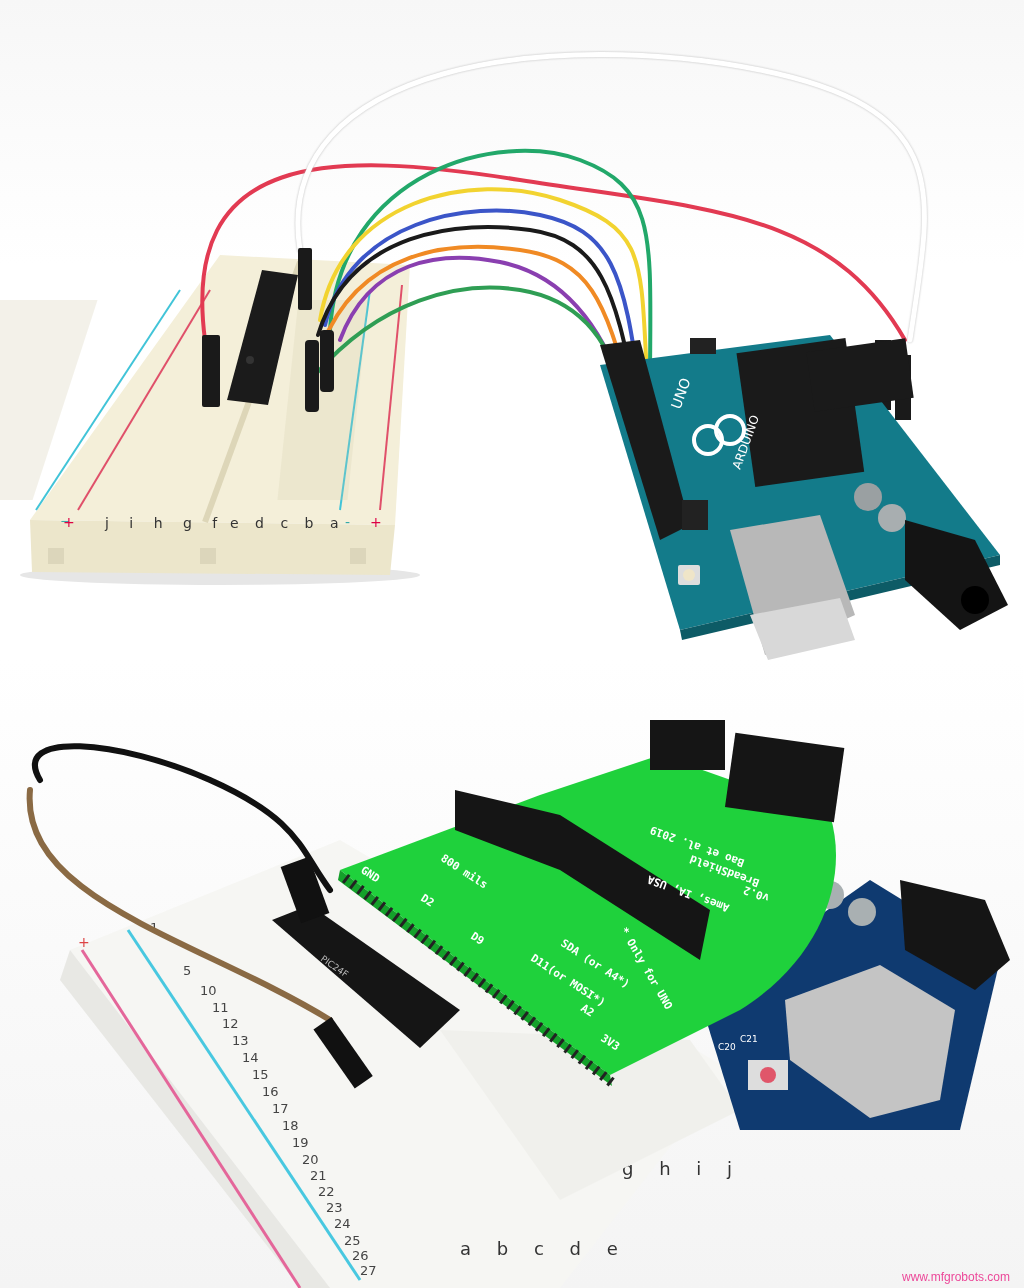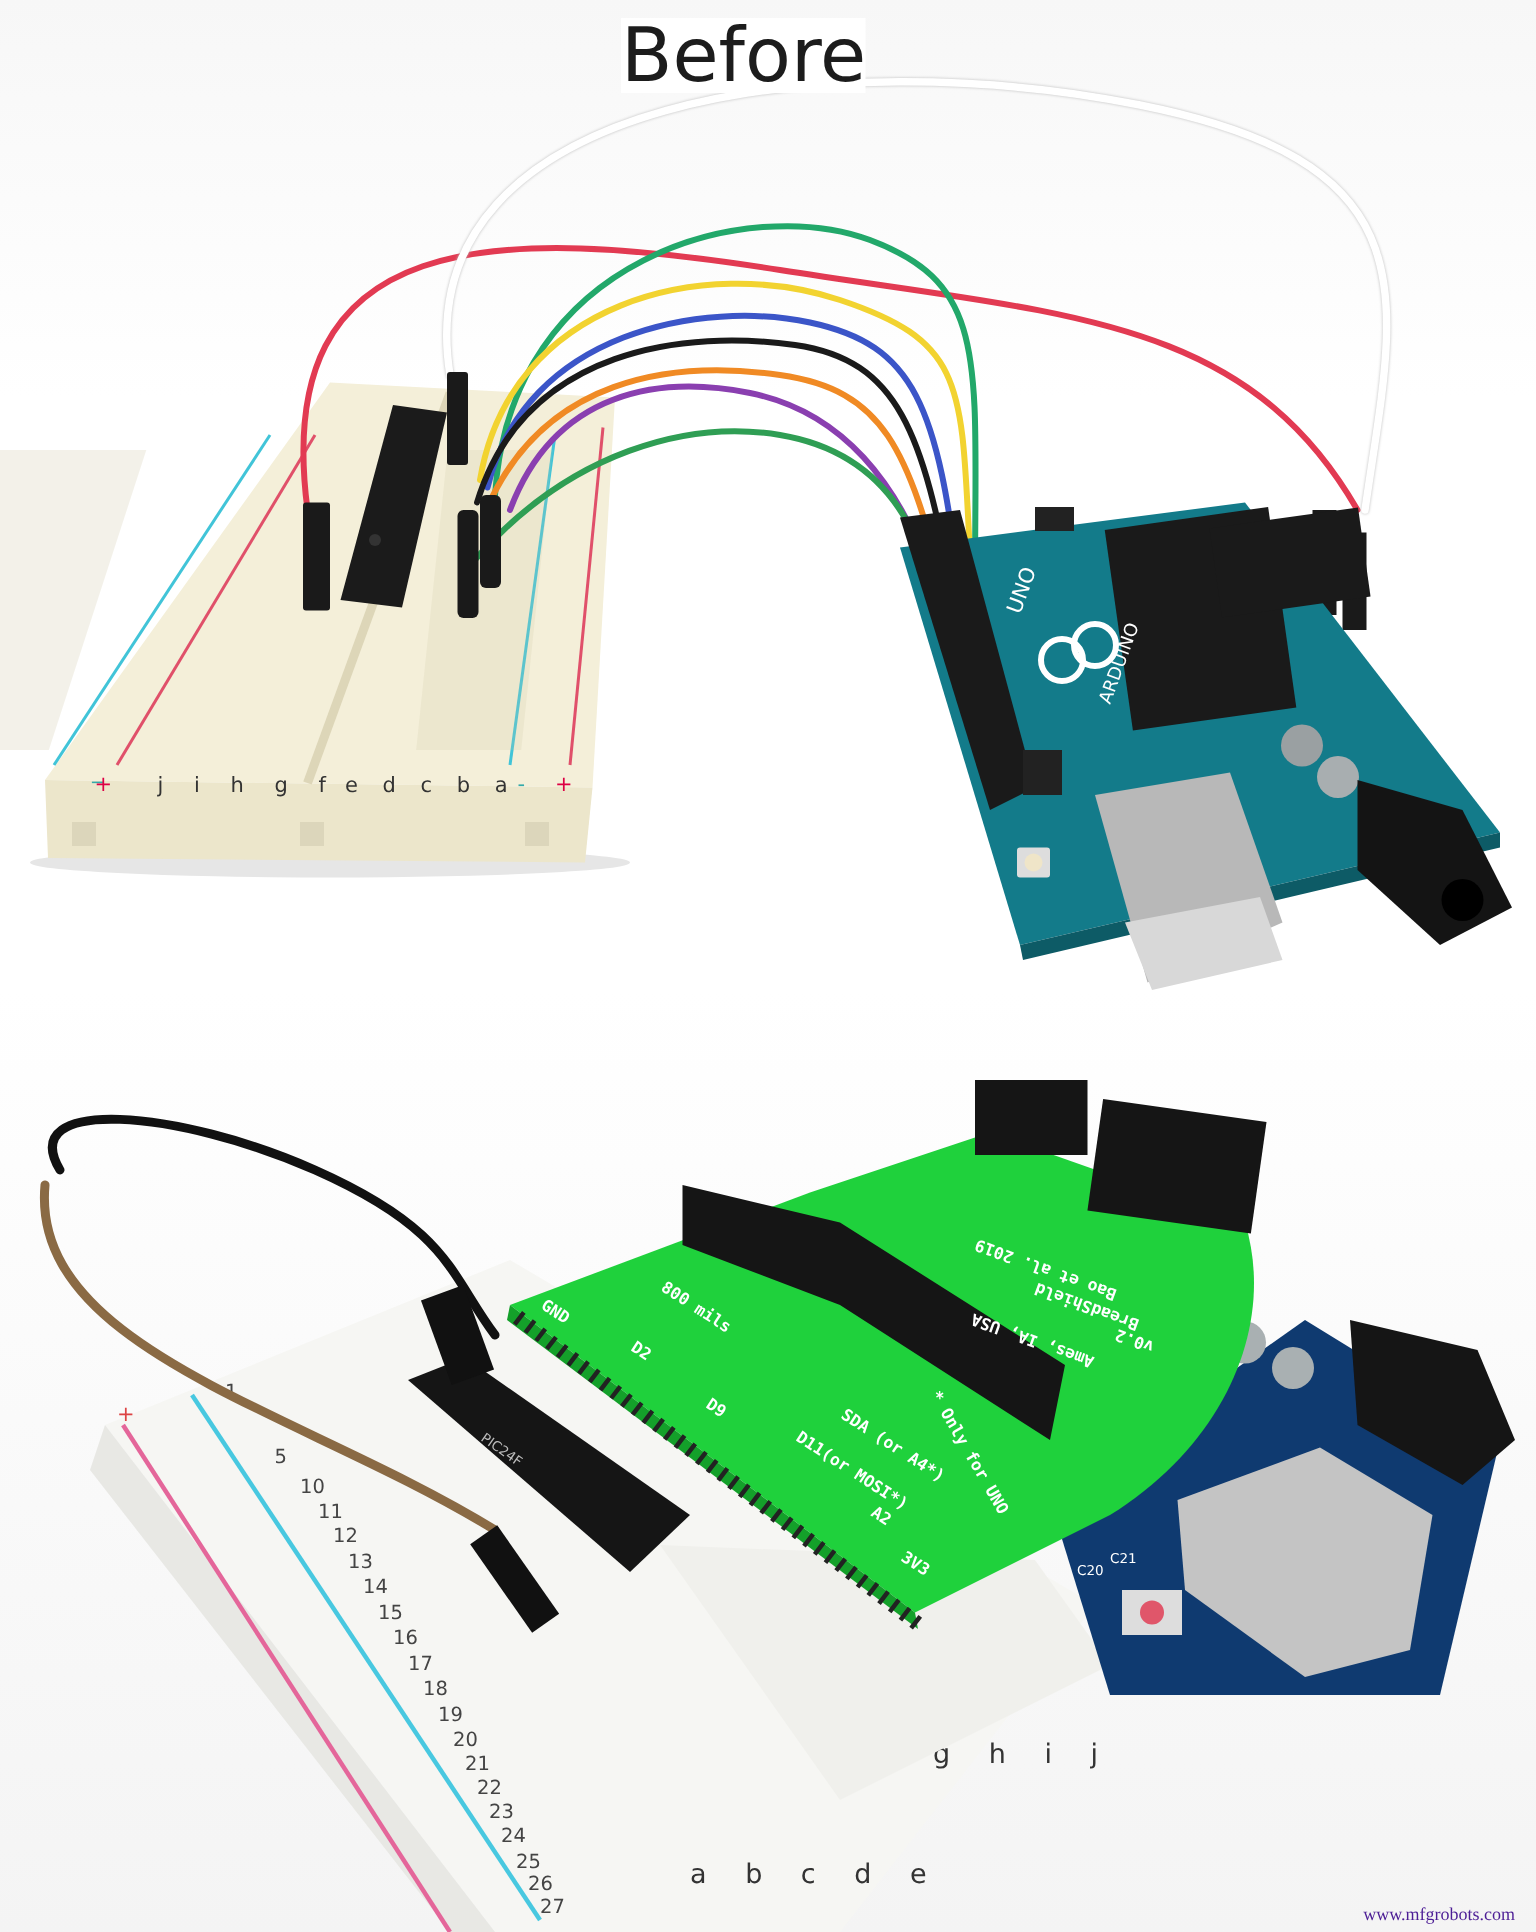--- a/index.html
+++ b/index.html
@@ -4,21 +4,21 @@
 <style>
   html,body{margin:0;padding:0;background:#ffffff;}
   body{width:1024px;height:1288px;position:relative;overflow:hidden;font-family:"DejaVu Sans",sans-serif;}
   .panel{position:absolute;left:0;width:1024px;}
   #before{top:0;height:660px;background:linear-gradient(#f7f7f7,#ffffff 40%,#ffffff);}
   #after{top:660px;height:628px;background:linear-gradient(#ffffff,#f4f4f4);}
   .caption{position:absolute;font-family:"DejaVu Sans",sans-serif;font-size:50px;color:#1c1c1c;background:#fff;line-height:1;}
   #before-title{left:414px;top:12px;}
   #after-title{left:300px;top:30px;padding:4px 10px 10px 10px;}
   svg{position:absolute;left:0;top:0;}
-  .watermark{position:absolute;right:14px;bottom:4px;font-family:Liberation Serif, serif;font-size:12px;color:#4c1d95;}
+  .watermark{position:absolute;right:14px;bottom:4px;font-family:Liberation Sans, sans-serif;font-size:12px;color:#ec4899;}
   .pcb-label{font-family:"DejaVu Sans Mono",monospace;fill:#ffffff;font-weight:bold;}
   .bb-num{font-family:"DejaVu Sans",sans-serif;fill:#444;}
 </style>
 </head>
 <body>
 
 <div class="panel" id="before">
   <svg width="1024" height="660" viewBox="0 0 1024 660">
 
     <ellipse cx="220" cy="575" rx="200" ry="10" fill="#e6e6e6"></ellipse>
@@ -98,21 +98,20 @@
       <polygon points="730,530 820,515 855,615 765,655" fill="#b8b8b8"></polygon>
       <polygon points="750,615 840,598 855,640 768,660" fill="#d8d8d8"></polygon>
 
       <rect x="678" y="565" width="22" height="20" fill="#ddd" rx="2"></rect>
       <circle cx="689" cy="575" r="6" fill="#efe5c8"></circle>
 
       <rect x="690" y="338" width="26" height="16" fill="#222"></rect>
       <rect x="682" y="500" width="26" height="30" fill="#222"></rect>
     </g>
   </svg>
-  <div class="caption" id="before-title">Before</div>
 </div>
 
 <div class="panel" id="after">
   <svg width="1024" height="628" viewBox="0 660 1024 628">
 
     <g>
       <polygon points="70,950 340,840 730,1070 560,1288 330,1288" fill="#f6f6f3"></polygon>
       <polygon points="70,950 330,1288 300,1288 60,980" fill="#e8e8e4"></polygon>
       <line x1="82" y1="950" x2="300" y2="1288" stroke="#e4669a" stroke-width="3"></line>
       <line x1="128" y1="930" x2="360" y2="1280" stroke="#48c8e0" stroke-width="3"></line>

